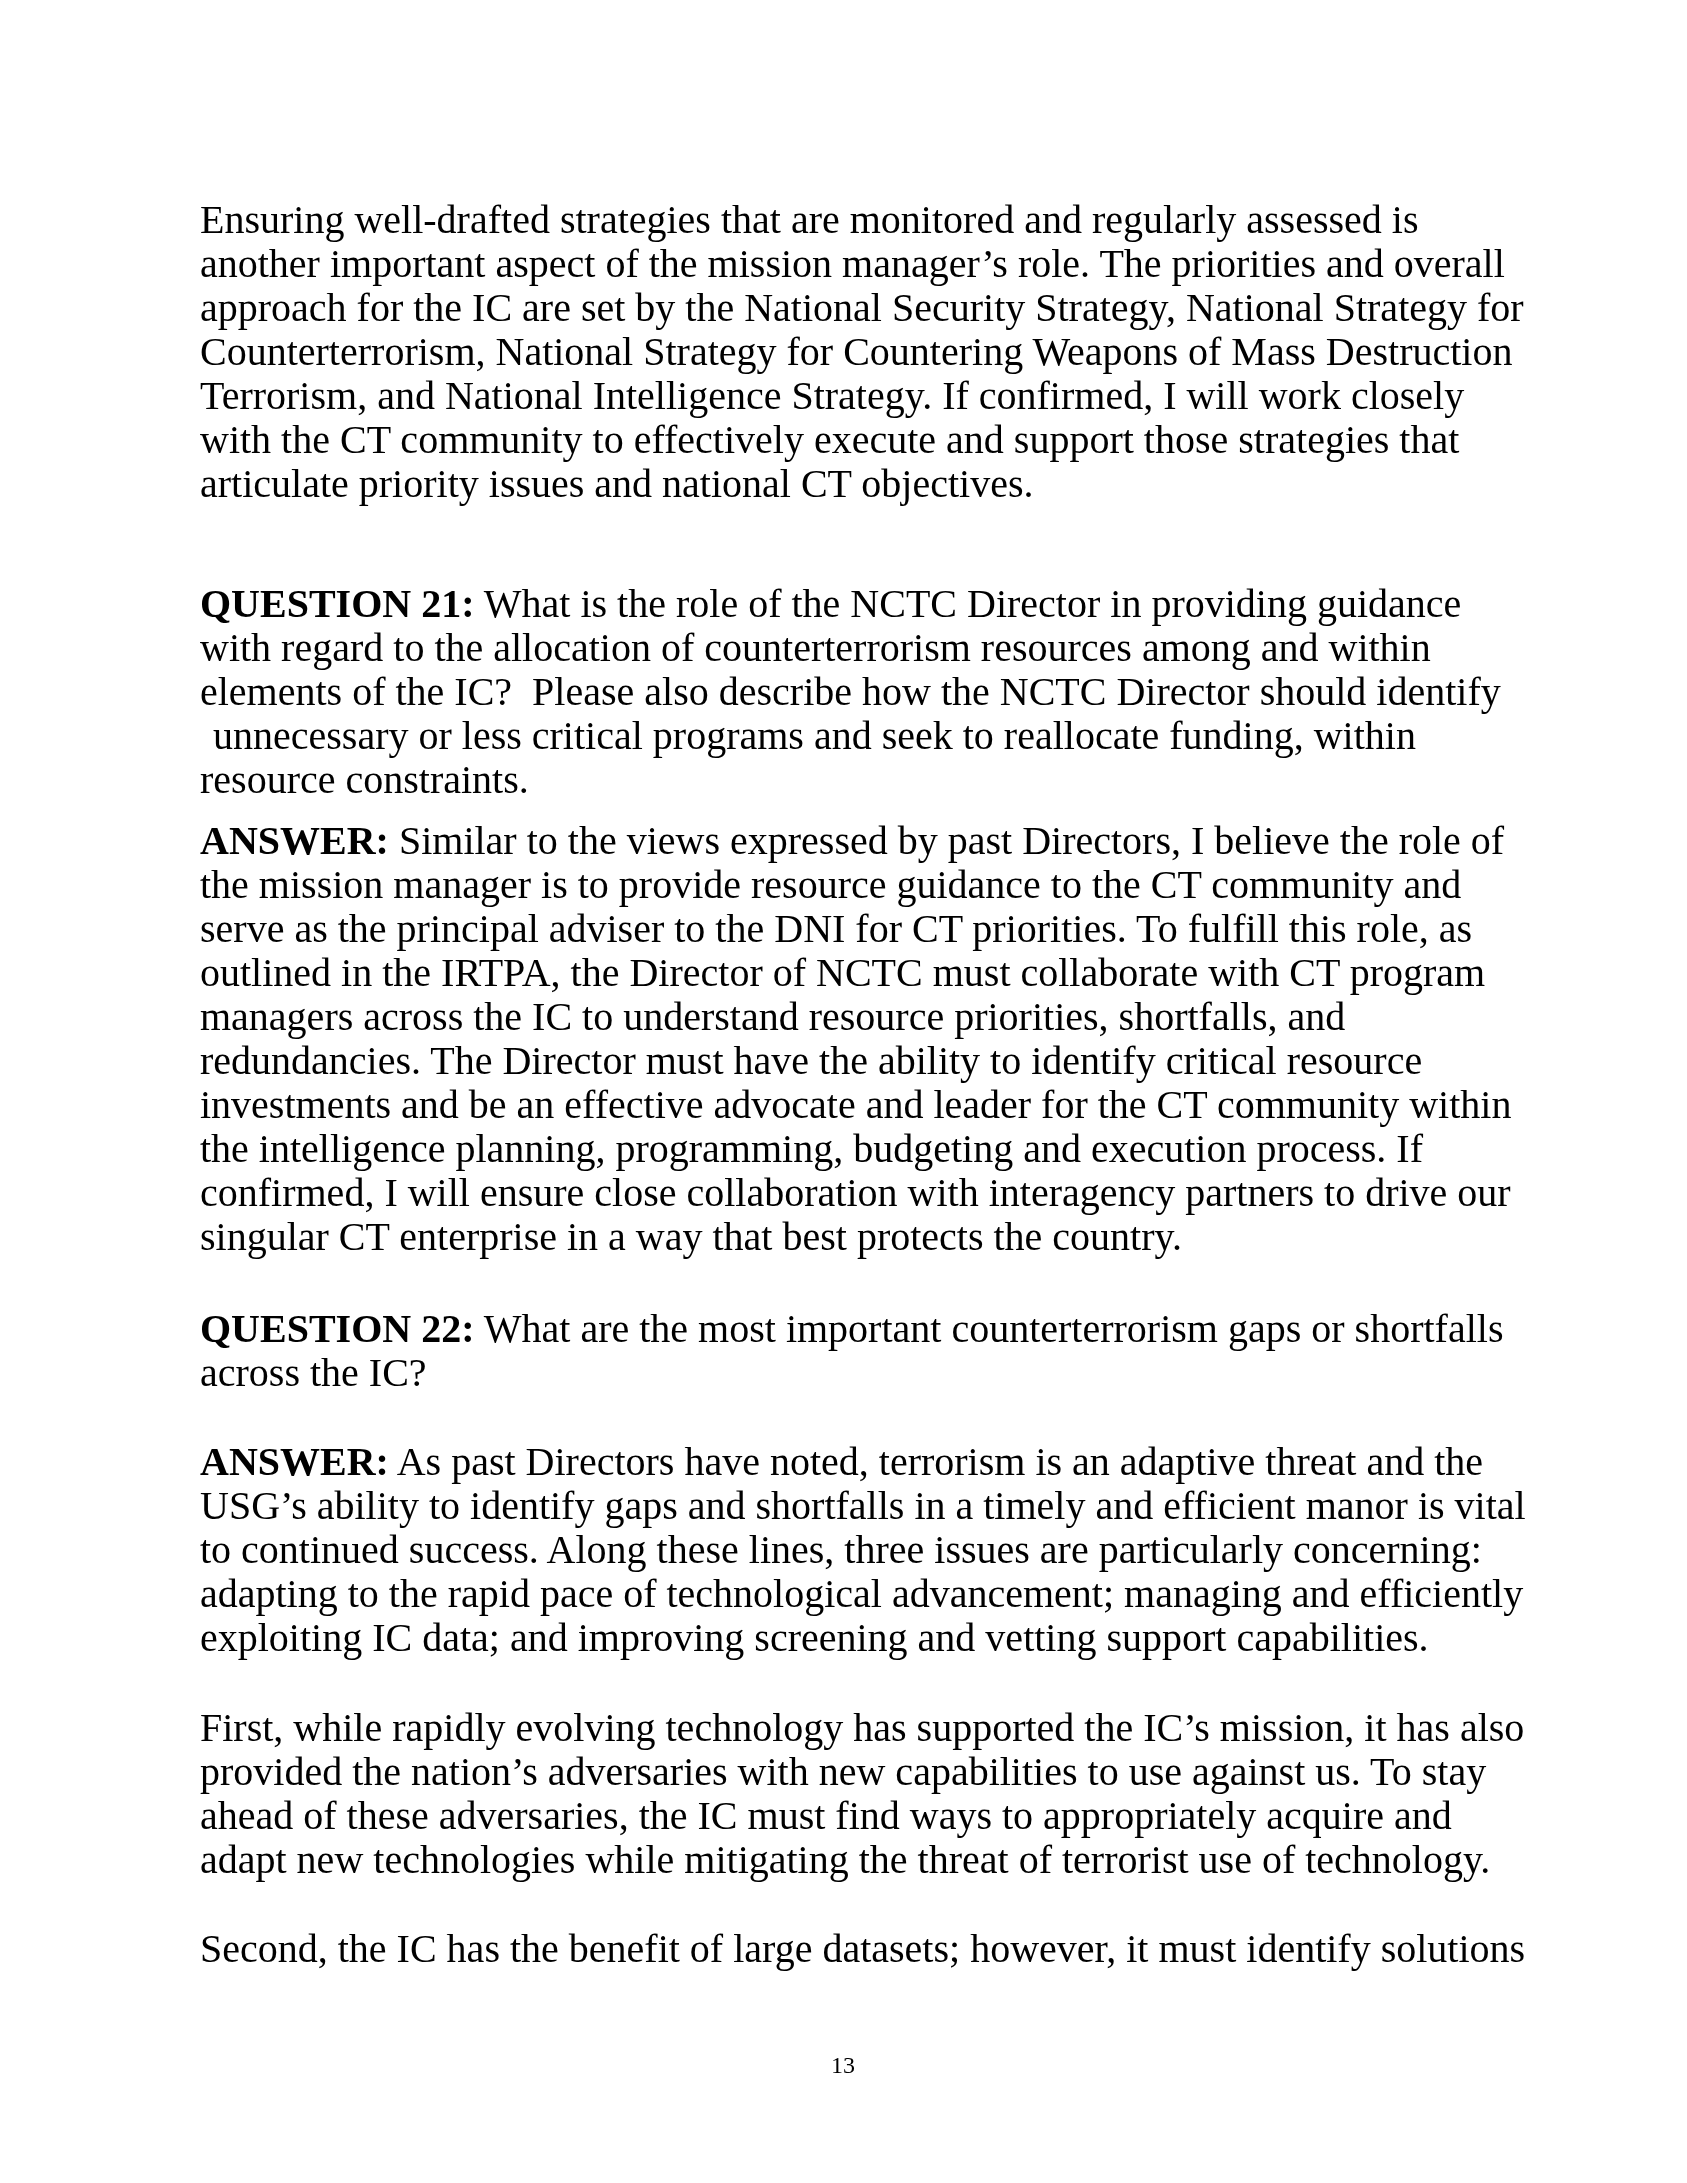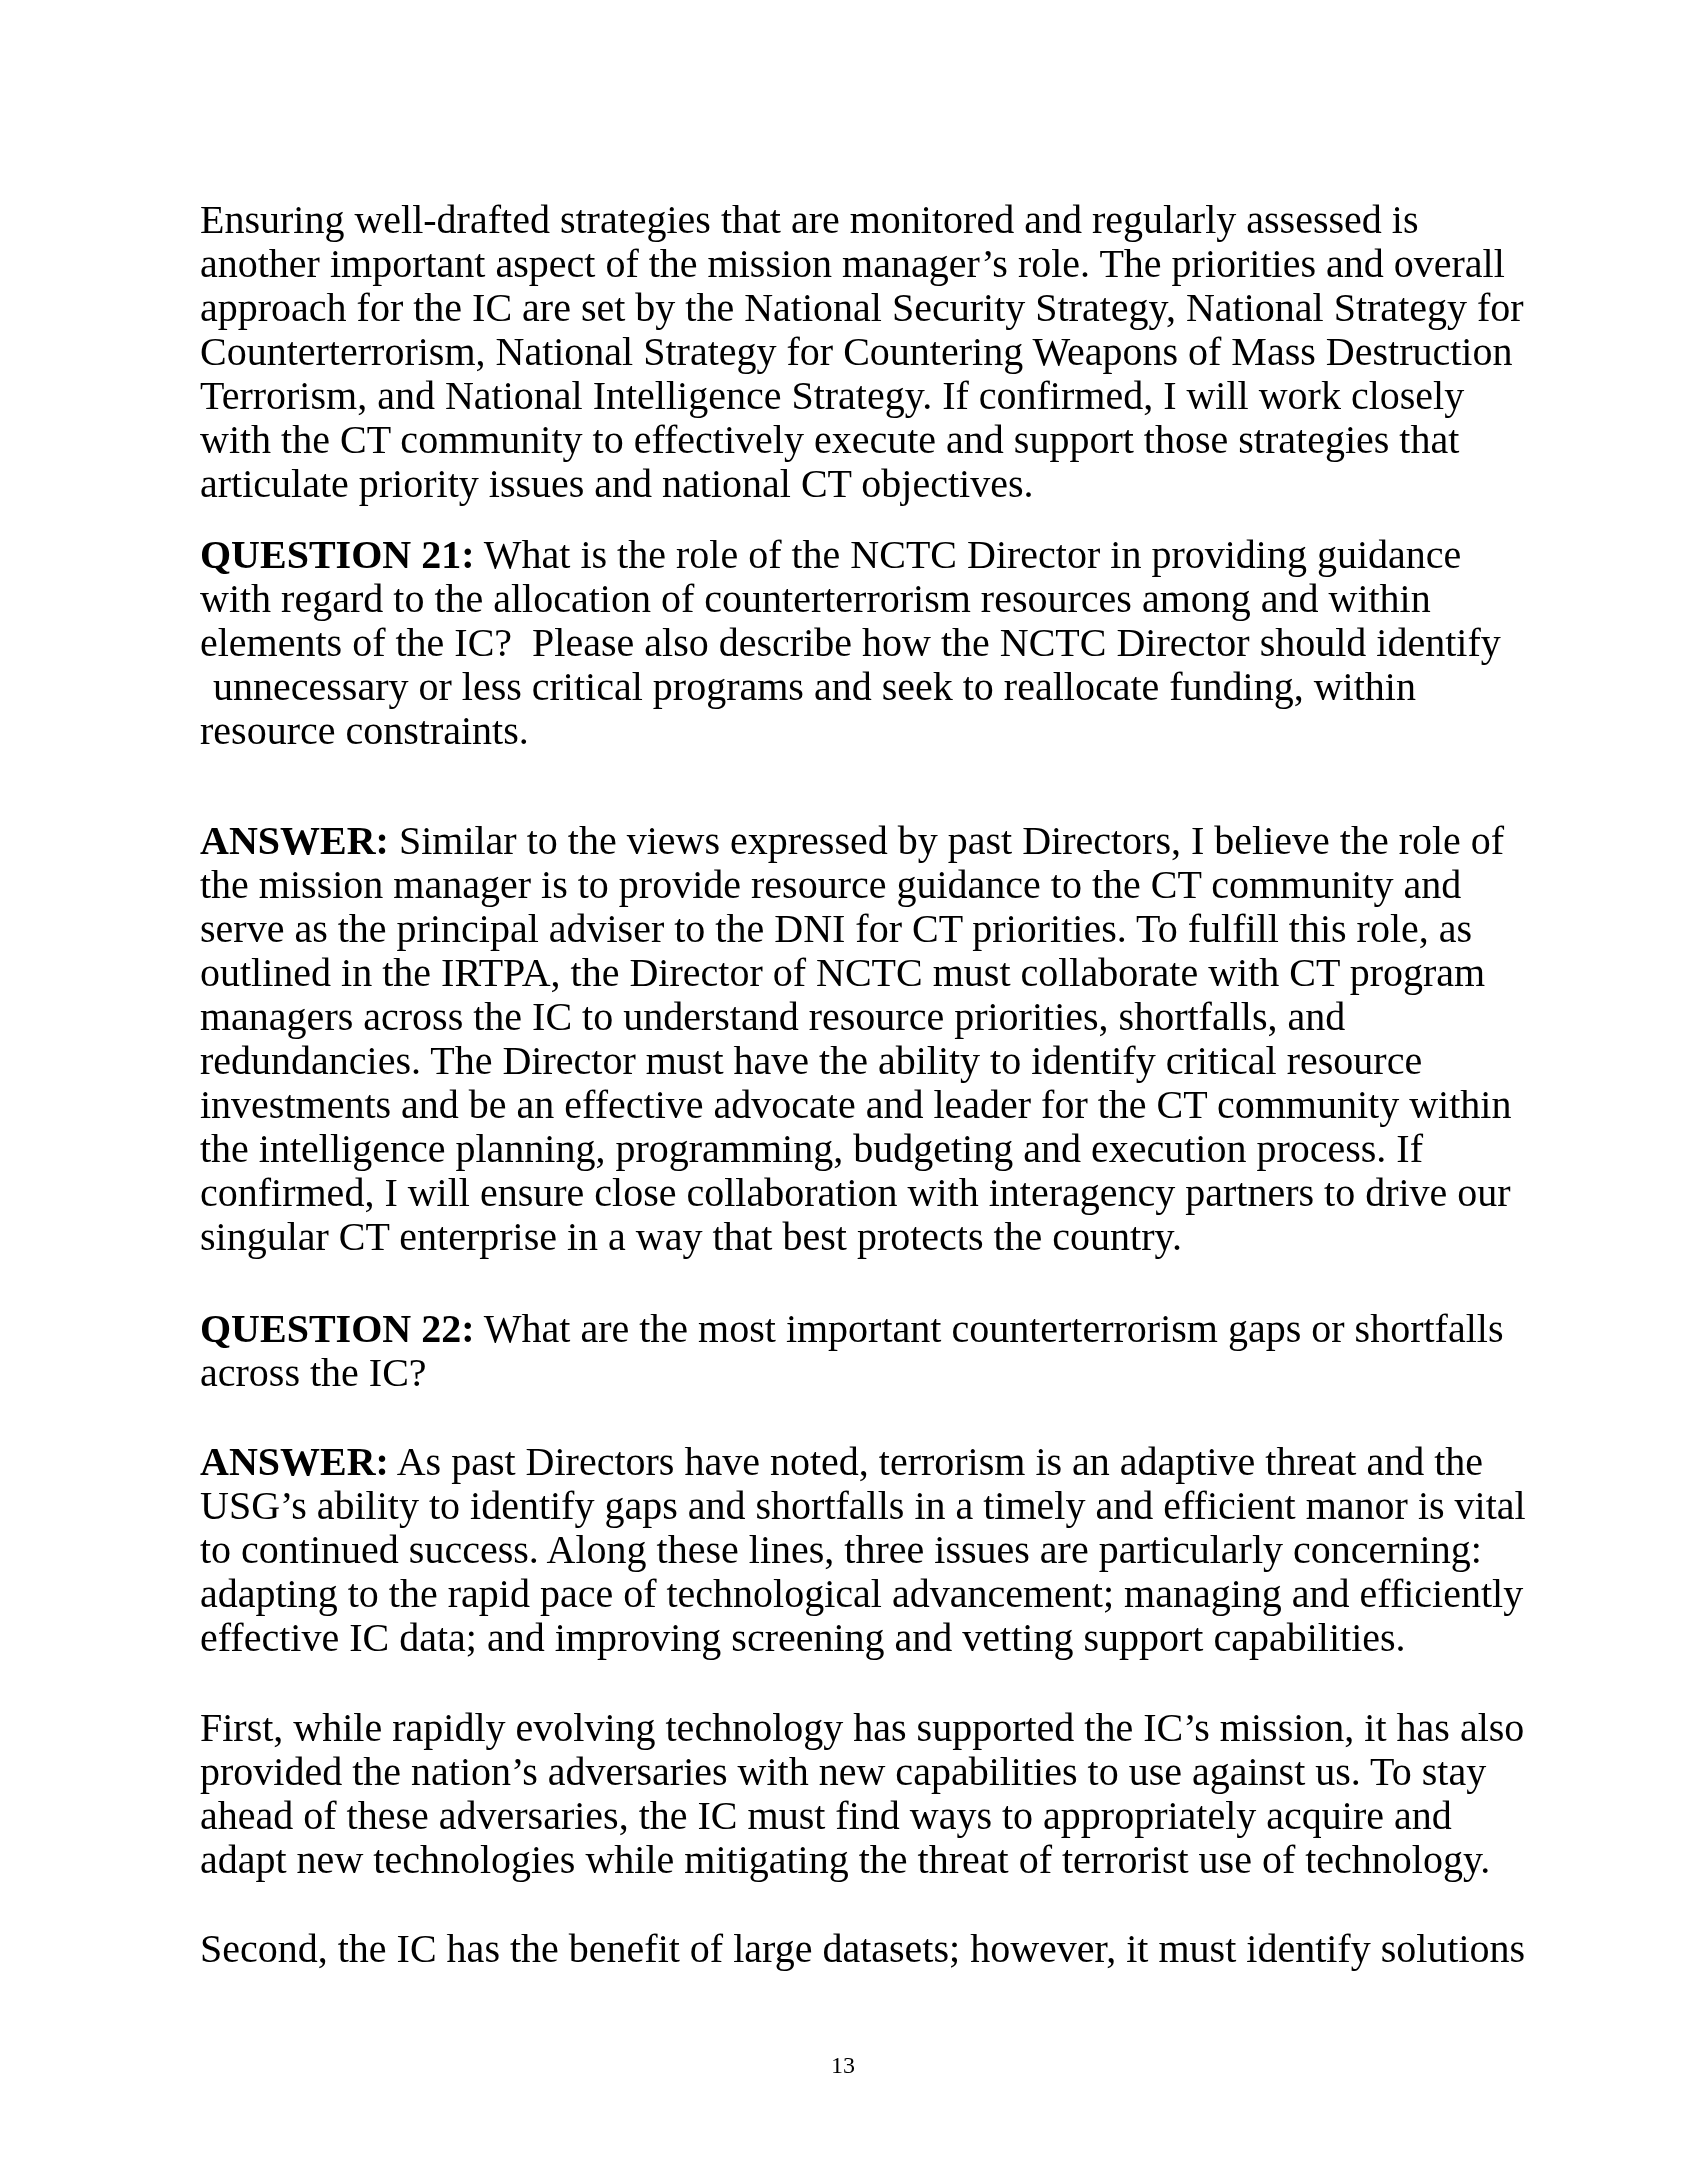--- a/index.html
+++ b/index.html
@@ -63,21 +63,21 @@
     <div class="para" id="p0" style="top: 198px;">
         <span class="line"><span style="white-space: pre;">Ensuring well-drafted strategies that are monitored and regularly assessed is</span></span>
         <span class="line"><span style="white-space: pre;">another important aspect of the mission manager’s role. The priorities and overall</span></span>
         <span class="line"><span style="white-space: pre;">approach for the IC are set by the National Security Strategy, National Strategy for</span></span>
         <span class="line"><span style="white-space: pre;">Counterterrorism, National Strategy for Countering Weapons of Mass Destruction</span></span>
         <span class="line"><span style="white-space: pre;">Terrorism, and National Intelligence Strategy. If confirmed, I will work closely</span></span>
         <span class="line"><span style="white-space: pre;">with the CT community to effectively execute and support those strategies that</span></span>
         <span class="line"><span style="white-space: pre;">articulate priority issues and national CT objectives.</span></span>
       </div>
 
-    <div class="para" id="p1" style="top: 533px;">
+    <div class="para" id="p1" style="top: 582px;">
         <span class="line"><span class="label">QUESTION 21:</span><span style="white-space: pre;"> What is the role of the NCTC Director in providing guidance</span></span>
         <span class="line"><span style="white-space: pre;">with regard to the allocation of counterterrorism resources among and within</span></span>
         <span class="line"><span style="white-space: pre;">elements of the IC?  Please also describe how the NCTC Director should identify</span></span>
         <span class="line"><span style="white-space: pre; margin-left: 13px;">unnecessary or less critical programs and seek to reallocate funding, within</span></span>
         <span class="line"><span style="white-space: pre;">resource constraints.</span></span>
       </div>
 
     <div class="para" id="p2" style="top: 819px;">
         <span class="line"><span class="label">ANSWER:</span><span style="white-space: pre;"> Similar to the views expressed by past Directors, I believe the role of</span></span>
         <span class="line"><span style="white-space: pre;">the mission manager is to provide resource guidance to the CT community and</span></span>
@@ -94,21 +94,21 @@
     <div class="para" id="p3" style="top: 1307px;">
         <span class="line"><span class="label">QUESTION 22:</span><span style="white-space: pre;"> What are the most important counterterrorism gaps or shortfalls</span></span>
         <span class="line"><span style="white-space: pre;">across the IC?</span></span>
       </div>
 
     <div class="para" id="p4" style="top: 1440px;">
         <span class="line"><span class="label">ANSWER:</span><span style="white-space: pre;"> As past Directors have noted, terrorism is an adaptive threat and the</span></span>
         <span class="line"><span style="white-space: pre;">USG’s ability to identify gaps and shortfalls in a timely and efficient manor is vital</span></span>
         <span class="line"><span style="white-space: pre;">to continued success. Along these lines, three issues are particularly concerning:</span></span>
         <span class="line"><span style="white-space: pre;">adapting to the rapid pace of technological advancement; managing and efficiently</span></span>
-        <span class="line"><span style="white-space: pre;">effective IC data; and improving screening and vetting support capabilities.</span></span>
+        <span class="line"><span style="white-space: pre;">exploiting IC data; and improving screening and vetting support capabilities.</span></span>
       </div>
 
     <div class="para" id="p5" style="top: 1706px;">
         <span class="line"><span style="white-space: pre;">First, while rapidly evolving technology has supported the IC’s mission, it has also</span></span>
         <span class="line"><span style="white-space: pre;">provided the nation’s adversaries with new capabilities to use against us. To stay</span></span>
         <span class="line"><span style="white-space: pre;">ahead of these adversaries, the IC must find ways to appropriately acquire and</span></span>
         <span class="line"><span style="white-space: pre;">adapt new technologies while mitigating the threat of terrorist use of technology.</span></span>
       </div>
 
     <div class="para" id="p6" style="top: 1927px;">

